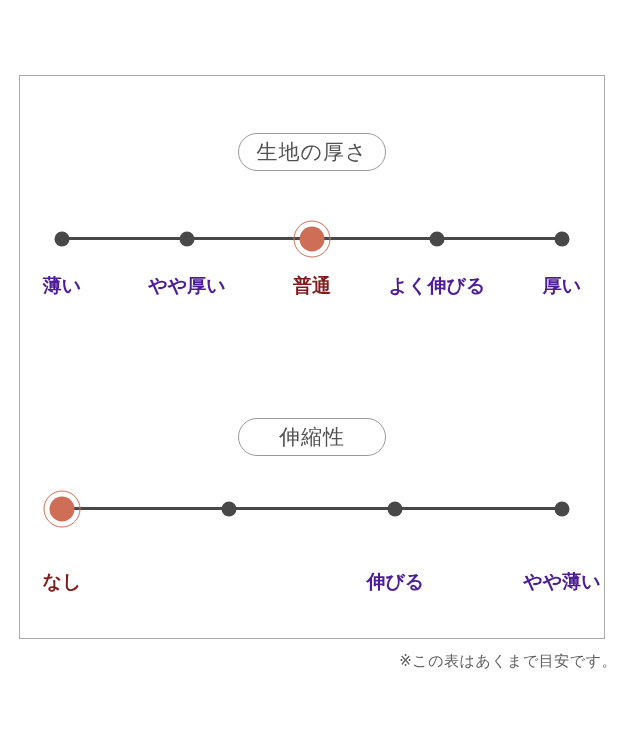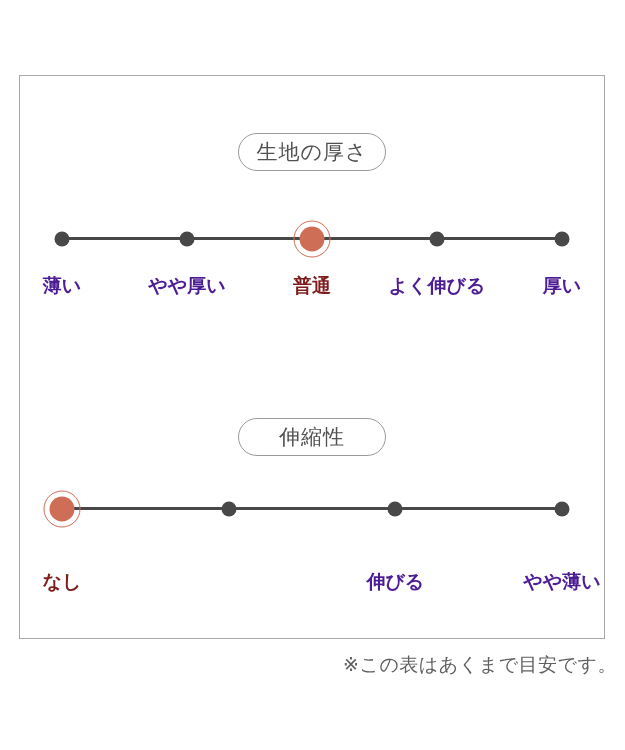--- a/index.html
+++ b/index.html
@@ -35,21 +35,21 @@
     position:absolute; left:50%; transform:translateX(-50%);
     width:500px; height:22px;
   }
   .label {
     position:absolute; top:0; transform:translateX(-50%);
     white-space:nowrap; font-size:19px; line-height:22px; color:#4c1d95;font-weight:bold;
   }
   .label.sel { font-weight:bold; color:#7f1d1d; }
   .note {
     position:absolute; right:8px; top:652px;
-    font-size:19px; color:#5f5f5f; letter-spacing:0.5px;
+    font-size:15px; color:#5f5f5f; letter-spacing:0.5px;
   }
 </style>
 </head>
 <body>
 
 <div class="canvas">
   <div class="frame">
 
     <div class="pill" style="top:57px">生地の厚さ</div>
 

